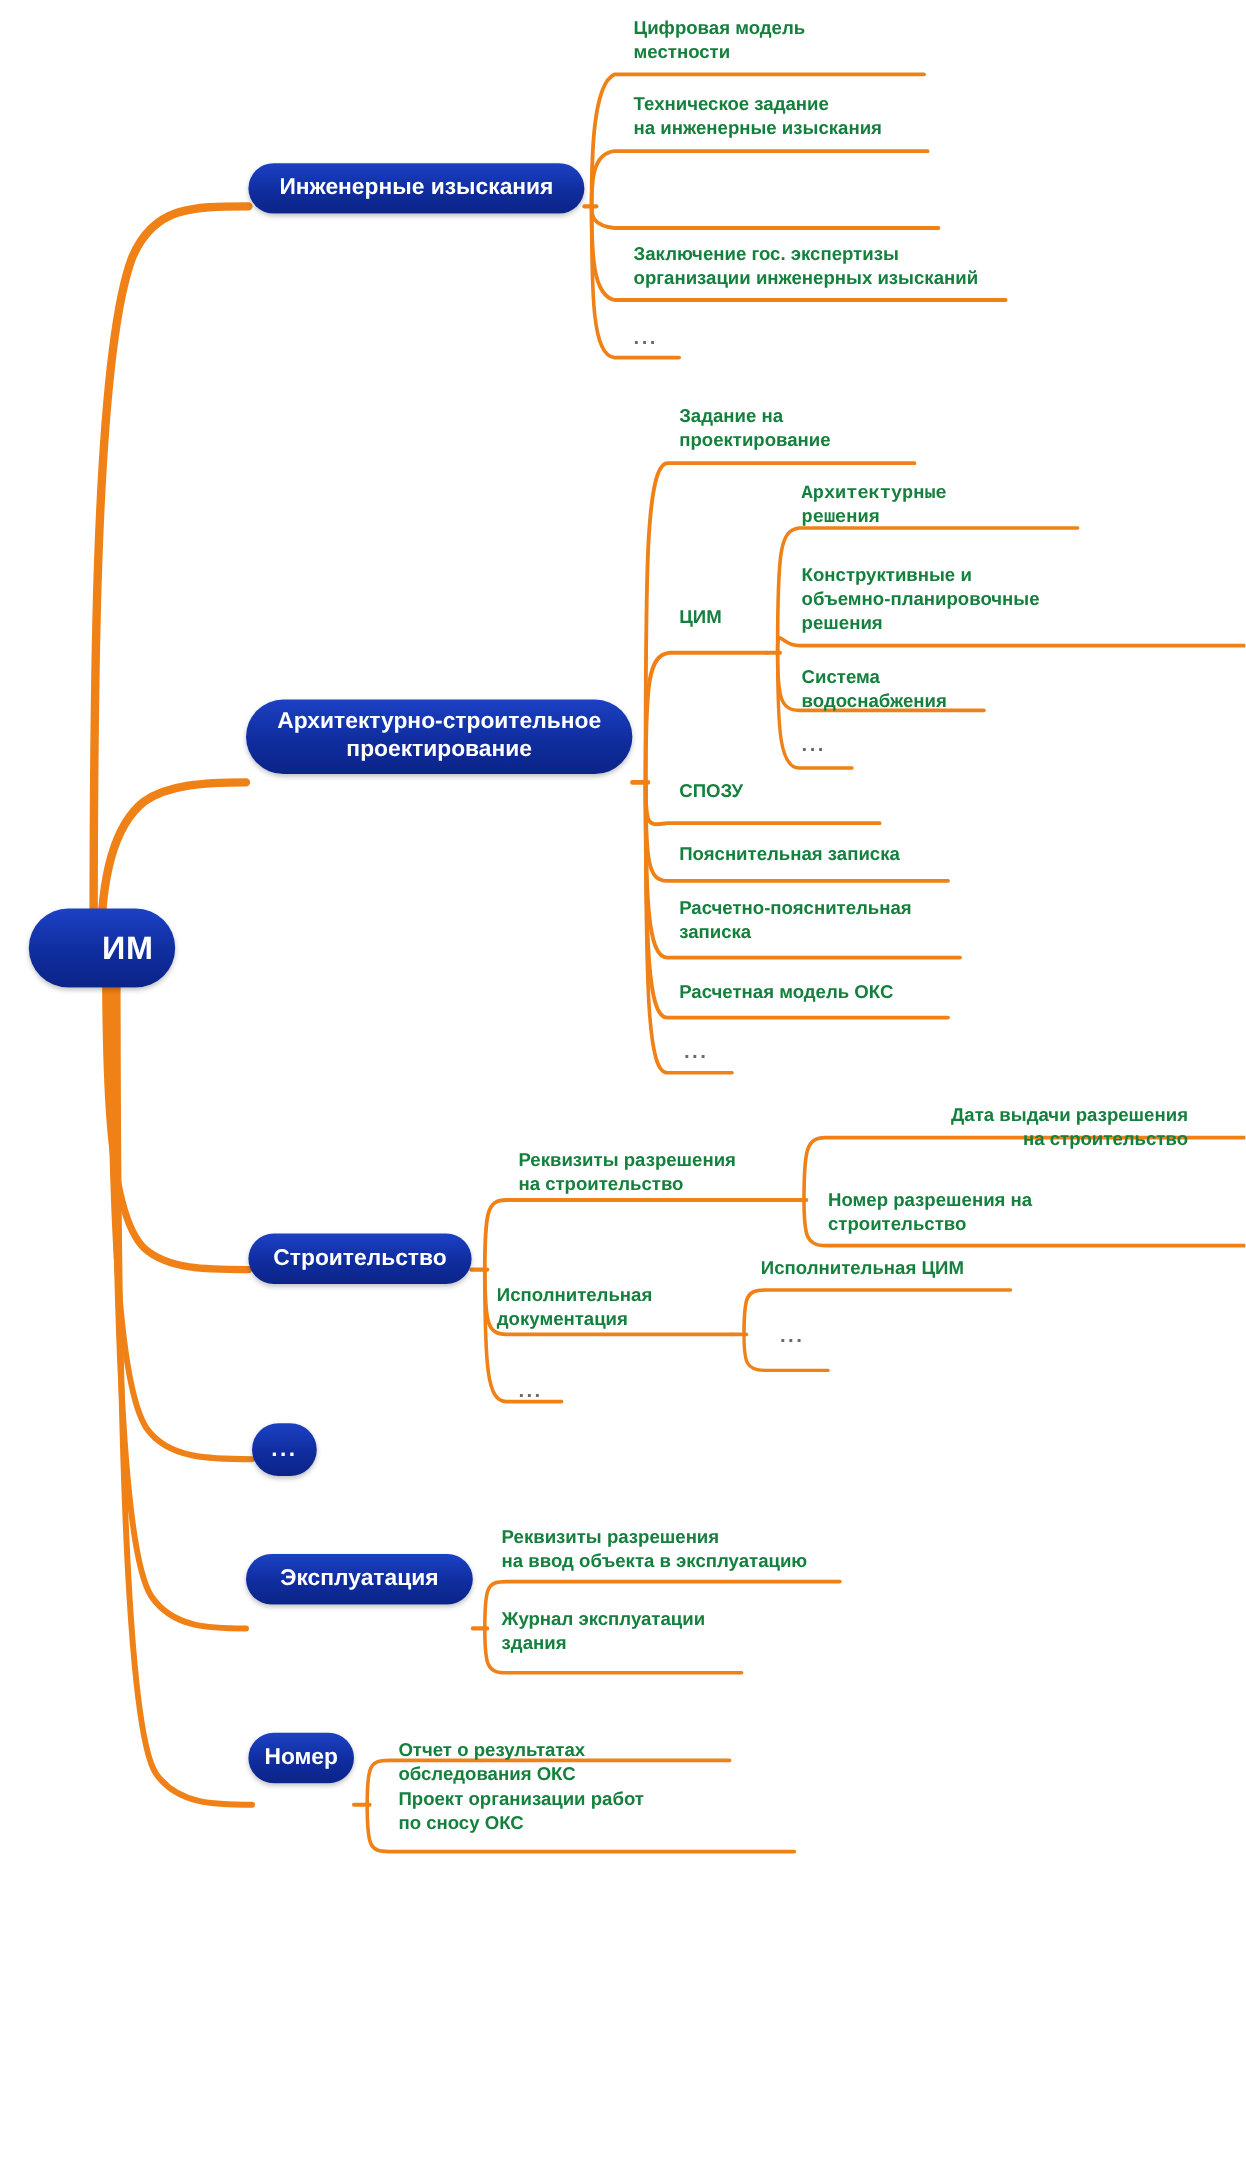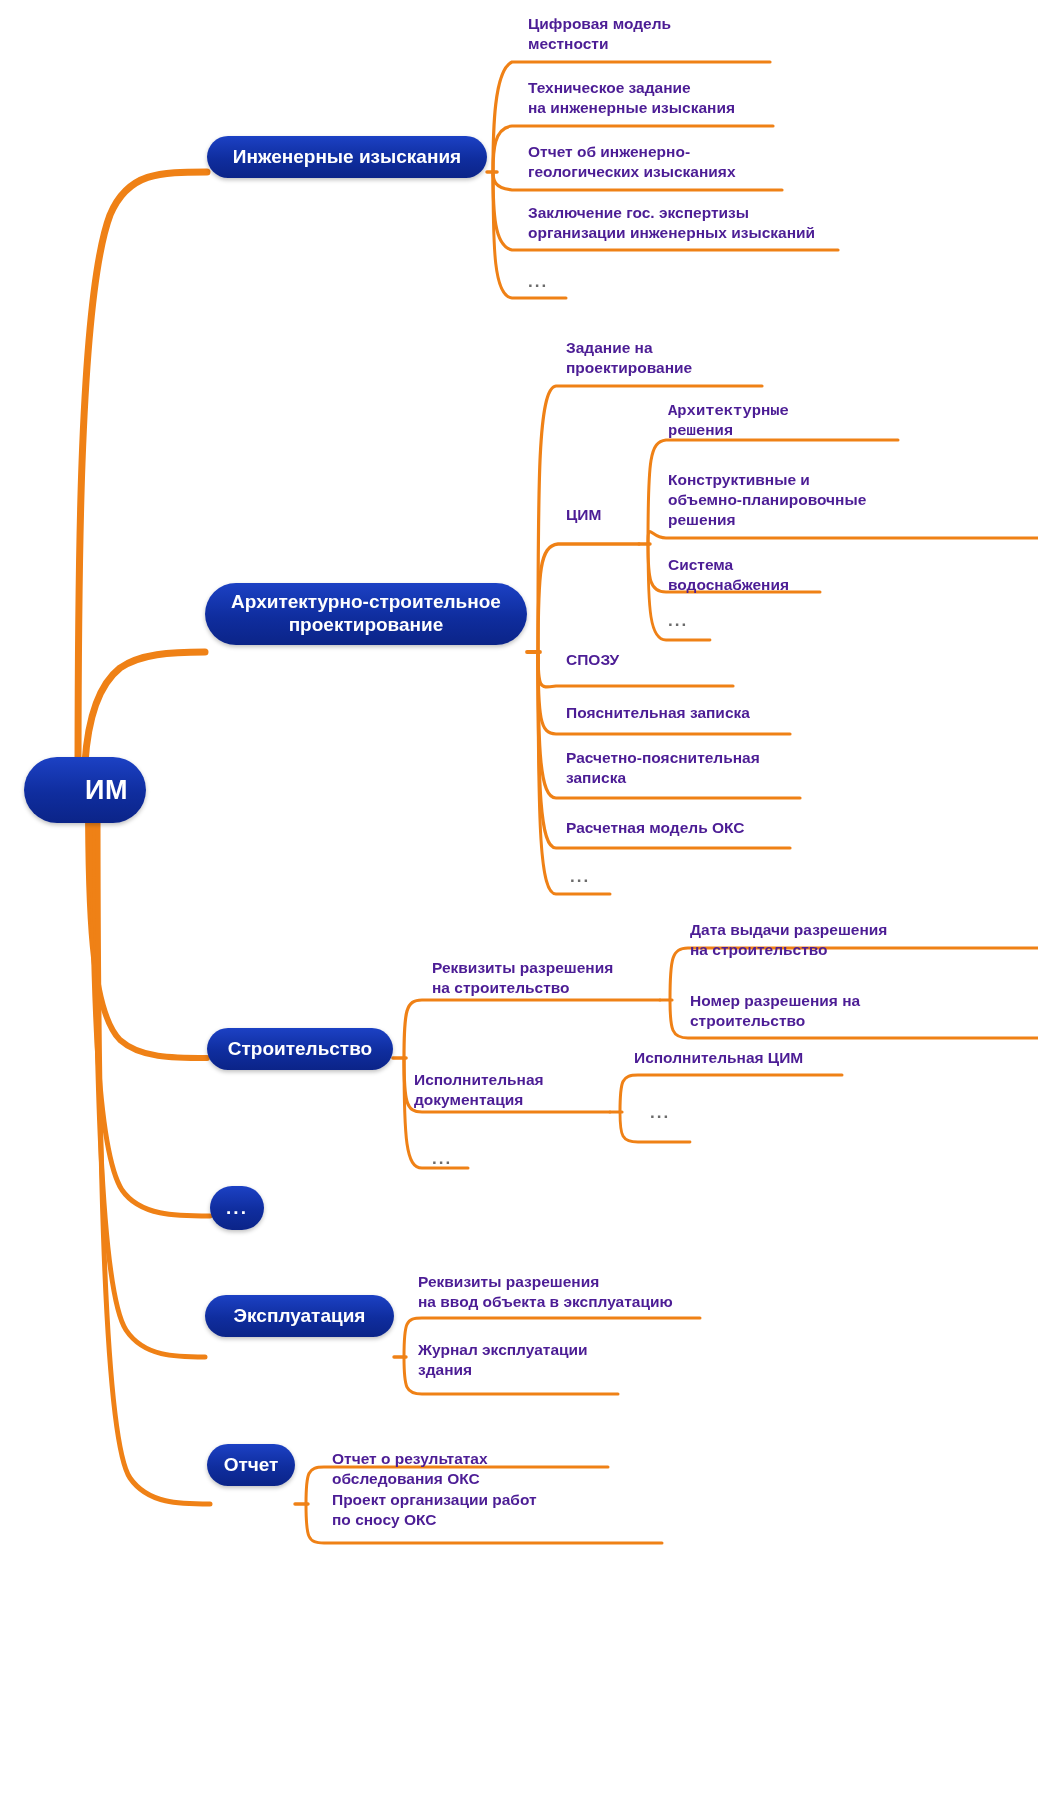--- a/index.html
+++ b/index.html
@@ -50,21 +50,21 @@
   .pill.branch {
     font-size: 19px;
   }
   .pill.dots {
     font-size: 19px;
     letter-spacing: 2px;
   }
   
   .lbl {
     position: absolute;
-    color: #4c1d95;
+    color: #15803d;
     font-weight: bold;
     line-height: 1.28;
     z-index: 3;
     box-sizing: border-box;
     white-space: pre-line;
   }
   .lbl.l2 { font-size: 15.5px; }
   .lbl.l3 { font-size: 15.5px; }
   .lbl.ell {
     font-size: 17px;
@@ -161,22 +161,20 @@
   </div>
 
   <div class="pill branch" style="left:207px; top:136px; width:280px; height:42px;">
     <span>Инженерные изыскания</span>
   </div>
 
   <div class="lbl l2" style="left:528px; top:14px; width:300px;">Цифровая модель
 местности</div>
   <div class="lbl l2" style="left:528px; top:78px; width:310px;">Техническое задание
 на инженерные изыскания</div>
-  <div class="lbl l2" style="left:528px; top:142px; width:320px;">Отчет об инженерно-
-геологических изысканиях</div>
   <div class="lbl l2" style="left:528px; top:203px; width:360px;">Заключение гос. экспертизы
 организации инженерных изысканий</div>
   <div class="lbl l2 ell" style="left:528px; top:271px; width:60px;">...</div>
 
   <div class="pill branch" style="left:205px; top:583px; width:322px; height:62px; padding:6px 16px;">
     <span style="white-space:pre-line;">Архитектурно-строительное
 проектирование</span>
   </div>
 
   <div class="lbl l2" style="left:566px; top:338px; width:260px;">Задание на
@@ -199,21 +197,21 @@
 записка</div>
   <div class="lbl l2" style="left:566px; top:818px; width:280px;">Расчетная модель ОКС</div>
   <div class="lbl l2 ell" style="left:570px; top:866px; width:60px;">...</div>
 
   <div class="pill branch" style="left:207px; top:1028px; width:186px; height:42px;">
     <span>Строительство</span>
   </div>
 
   <div class="lbl l2" style="left:432px; top:958px; width:240px;">Реквизиты разрешения
 на строительство</div>
-  <div class="lbl l3" style="left:690px; top:920px; width:300px;">Дата выдачи разрешения
+  <div class="lbl l3" style="left:690px; top:920px; width:300px;text-align:right;">Дата выдачи разрешения
 на строительство</div>
   <div class="lbl l3" style="left:690px; top:991px; width:290px;">Номер разрешения на
 строительство</div>
 
   <div class="lbl l2" style="left:414px; top:1070px; width:200px;">Исполнительная
 документация</div>
   <div class="lbl l3" style="left:634px; top:1048px; width:250px;">Исполнительная ЦИМ</div>
   <div class="lbl l3 ell" style="left:650px; top:1102px; width:60px;">...</div>
 
   <div class="lbl l2 ell" style="left:432px; top:1148px; width:60px;">...</div>
@@ -225,21 +223,21 @@
   <div class="pill branch" style="left:205px; top:1295px; width:189px; height:42px;">
     <span>Эксплуатация</span>
   </div>
 
   <div class="lbl l2" style="left:418px; top:1272px; width:340px;">Реквизиты разрешения
 на ввод объекта в эксплуатацию</div>
   <div class="lbl l2" style="left:418px; top:1340px; width:280px;">Журнал эксплуатации
 здания</div>
 
   <div class="pill branch" style="left:207px; top:1444px; width:88px; height:42px;">
-    <span>Отчет</span>
+    <span>Номер</span>
   </div>
 
   <div class="lbl l2" style="left:332px; top:1420px; width:280px;margin-top:29px;">Отчет о результатах
 обследования ОКС</div>
   <div class="lbl l2" style="left:332px; top:1490px; width:290px;">Проект организации работ
 по сносу ОКС</div>
 
 </div>
 
 </body></html>

